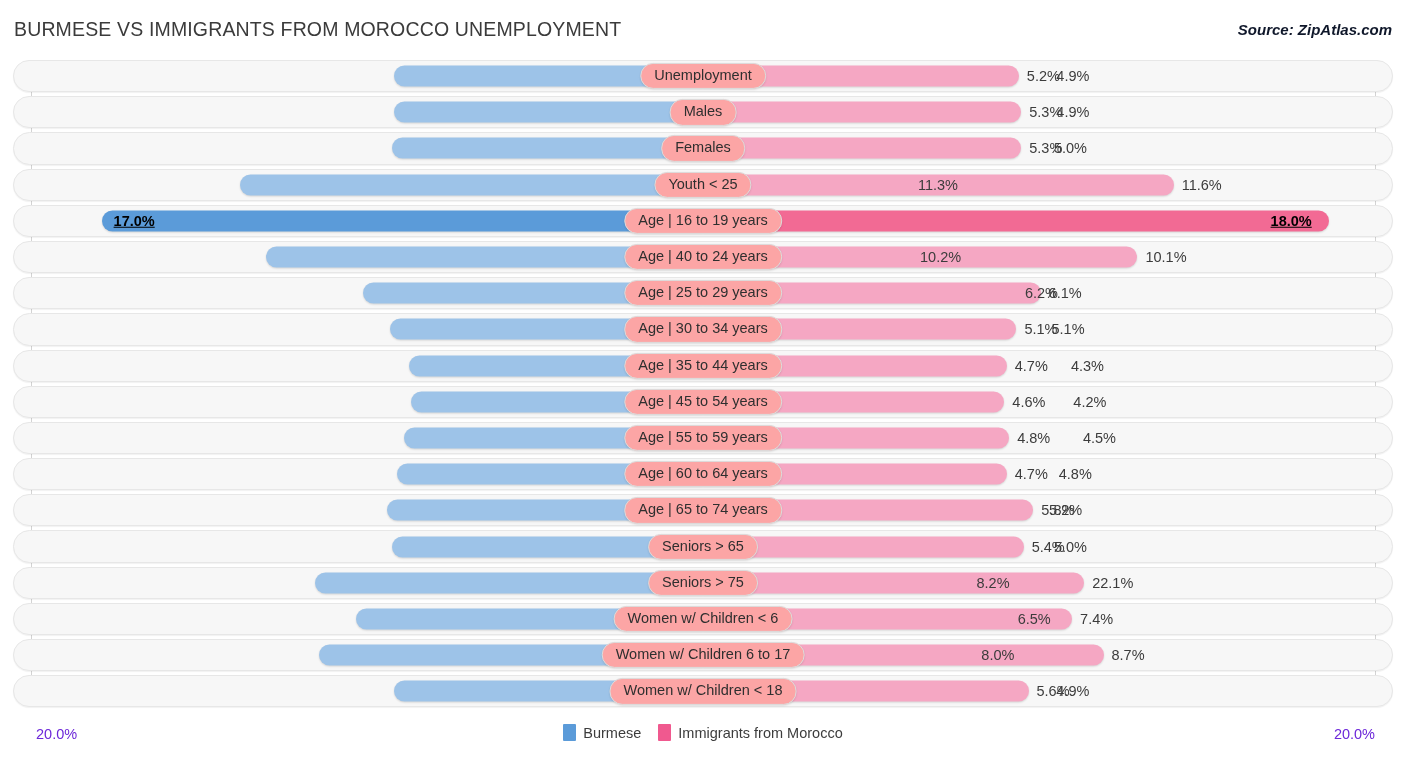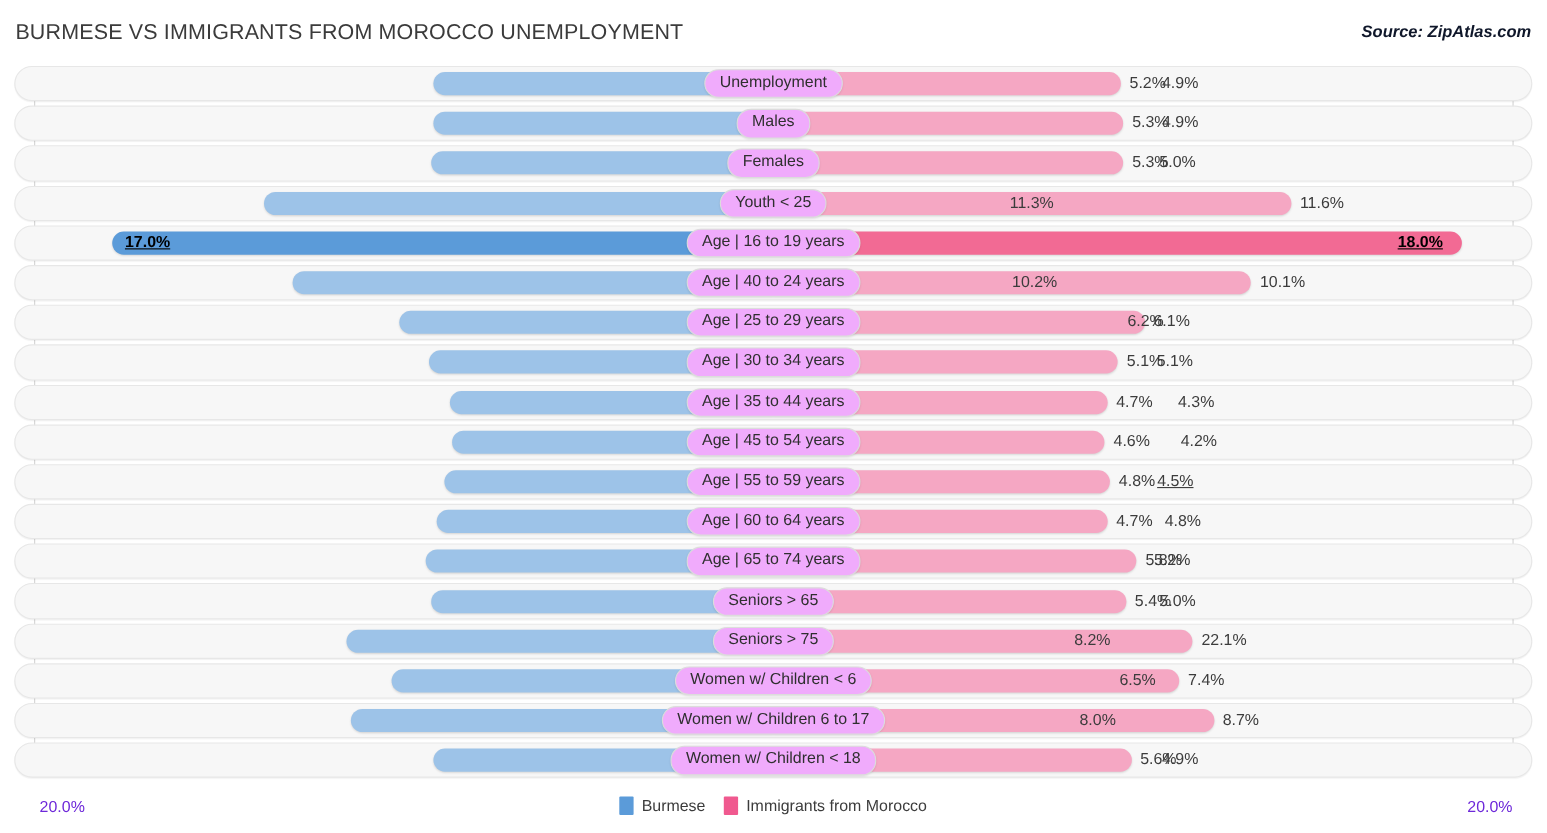--- a/index.html
+++ b/index.html
@@ -135,21 +135,21 @@
     font-weight: 700;
     text-decoration: underline;
   }
 
   
   .center-label {
     position: absolute;
     left: 703px;
     top: 50%;
     transform: translate(-50%, -50%);
-    background: #f0abfc;
+    background: #fca5a5;
     border: 1px solid #dcdcdc;
     border-radius: 13px;
     padding: 4px 13px 5px;
     font-size: 14.5px;
     color: #2f2f2f;
     white-space: nowrap;
     line-height: 1.05;
     box-shadow: 0 1px 2px rgba(0,0,0,0.10);
     z-index: 5;
   }
@@ -307,21 +307,21 @@
           <div class="val left" style="right: 299.64px;">4.2%</div>
           <div class="val right" style="left: 1012.32px;">4.6%</div>
         </div>
         <div class="center-label">Age | 45 to 54 years</div>
       </div>
       <div class="row">
         <div class="track"></div>
         <div class="bars">
           <div class="bar left bar-shadow" style="width: 298.9px;"></div>
           <div class="bar right bar-shadow" style="width: 306.16px;"></div>
-          <div class="val left" style="right: 321px; text-decoration: underline;">4.5%</div>
+          <div class="val left" style="right: 290px;">4.5%</div>
           <div class="val right" style="left: 1017.16px;">4.8%</div>
         </div>
         <div class="center-label">Age | 55 to 59 years</div>
       </div>
       <div class="row">
         <div class="track"></div>
         <div class="bars">
           <div class="bar left bar-shadow" style="width: 306.16px;"></div>
           <div class="bar right bar-shadow" style="width: 303.74px;"></div>
           <div class="val left" style="right: 314.16px;">4.8%</div>

